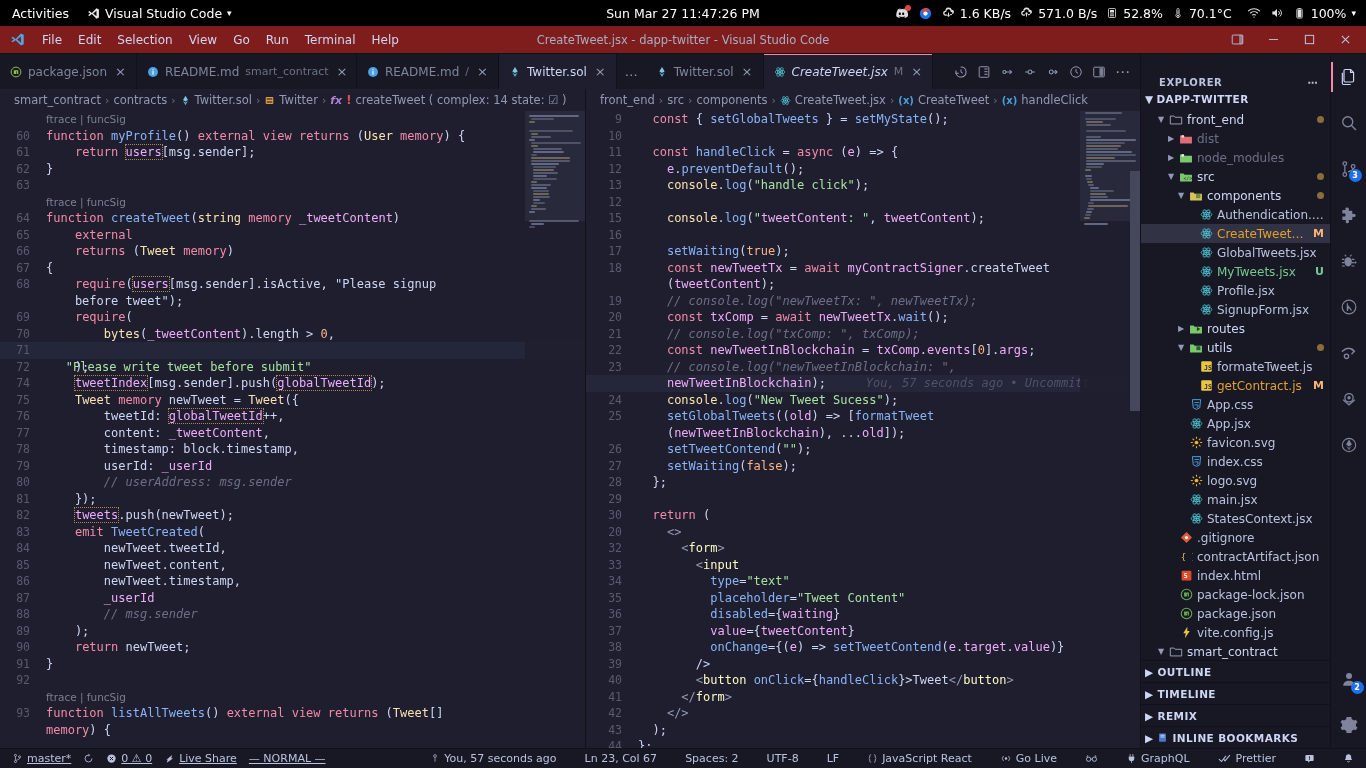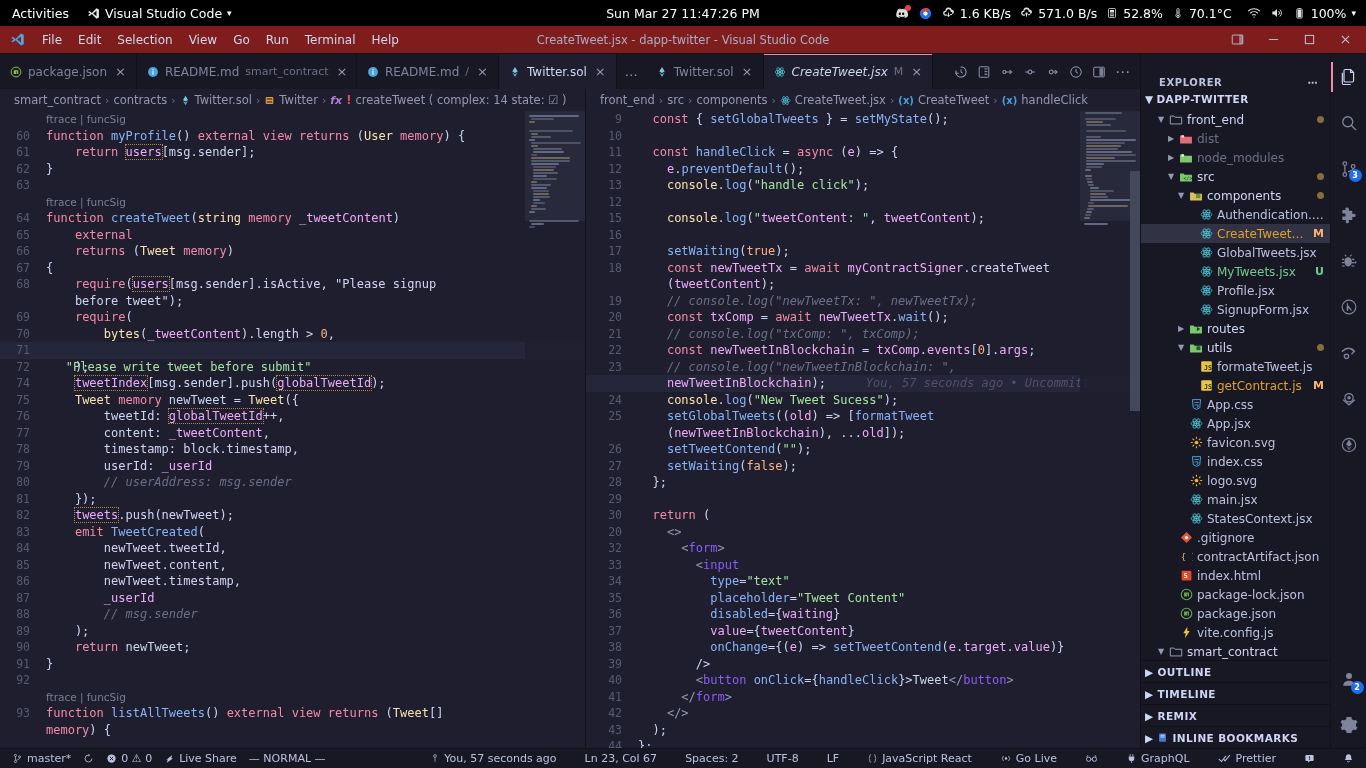--- a/index.html
+++ b/index.html
@@ -78,21 +78,21 @@
   .crow.hl { background: #24273a; flex-direction: column; }
   .crow.hl2 { background: #26263a; }
   .t-kw2 { color: #f38ba8; }
   .t-fn { color: #89b4fa; }
   .t-type { color: #f9e2af; }
   .t-str { color: #a6e3a1; }
   .t-num { color: #fab387; }
   .t-var { color: #f0abfc; }
   .t-cmt { color: #6c7086; font-style: italic; }
   .t-punc { color: #9399b2; }
-  .t-tag { color: #8b5cf6; }
+  .t-tag { color: #fef9c3; }
   .t-attr { color: #89b4fa; }
   .t-gold { color: #f9e2af; }
   .occ { outline: 1px dotted #b4854a; outline-offset: 0px; }
   .codelens { color: #7a7f93; font-size: 10.5px; font-family: "DejaVu Sans", sans-serif; }
   .blame { color: #4f5268; font-style: italic; }
   
   .minimap { position: absolute; top: 0; right: 0; width: 60px; bottom: 0; background: #1e1e2e; opacity: .85; }
   .mm-line { height: 2px; margin: 1px 0 0 4px; border-radius: 1px; }
   .mm-slider { position: absolute; left: 0; right: 0; background: rgba(130,140,170,.12); }
   
@@ -114,21 +114,21 @@
   .sb-panel { height: 22px; display: flex; align-items: center; gap: 4px; font-size: 10.5px; font-weight: bold; letter-spacing: .4px; color: #cdd6f4; border-top: 1px solid #11111b; padding-left: 4px; }
   
   #activitybar { width: 36px; background: #181825; flex: none; display: flex; flex-direction: column; align-items: center; border-left: 1px solid #11111b;}
   .ab-icon { width: 36px; height: 46px; display: flex; align-items: center; justify-content: center; color: #7f849c; position: relative; }
   .ab-icon.active { color: #cdd6f4; }
   .ab-icon.active:after { content:''; position:absolute; left:0; top:8px; bottom:8px; width:2px; background:#f38ba8; }
   .ab-badge { position: absolute; right: 5px; bottom: 10px; background: #1f6feb; color:#fff; font-size: 8px; border-radius: 7px; min-width: 13px; height: 13px; display:flex; align-items:center; justify-content:center; font-weight: bold;}
   .ab-spacer { flex: 1; }
   
   #statusbar { height: 20px; background: #181825; display: flex; align-items: center; font-size: 11px; color: #bac2de; flex: none; border-top: 1px solid #11111b; }
-  #statusbar .sb-left { display: flex; align-items: center; gap: 0px; padding-left: 6px;}
+  #statusbar .sb-left { display: flex; align-items: center; gap: 0px; padding-left: 6px; text-decoration: underline;}
   #statusbar .sb-right { margin-left: auto; display: flex; align-items: center; gap: 16px; padding-right: 6px;}
   .st-item { display: flex; align-items: center; gap: 4px; padding: 0 6px; height: 20px; white-space: nowrap; }
   svg { display: block; }
 </style>
 </head>
 <body>
 
 <div id="gnome-bar">
   <div class="gb-left">
     <span class="gb-item">Activities</span>

